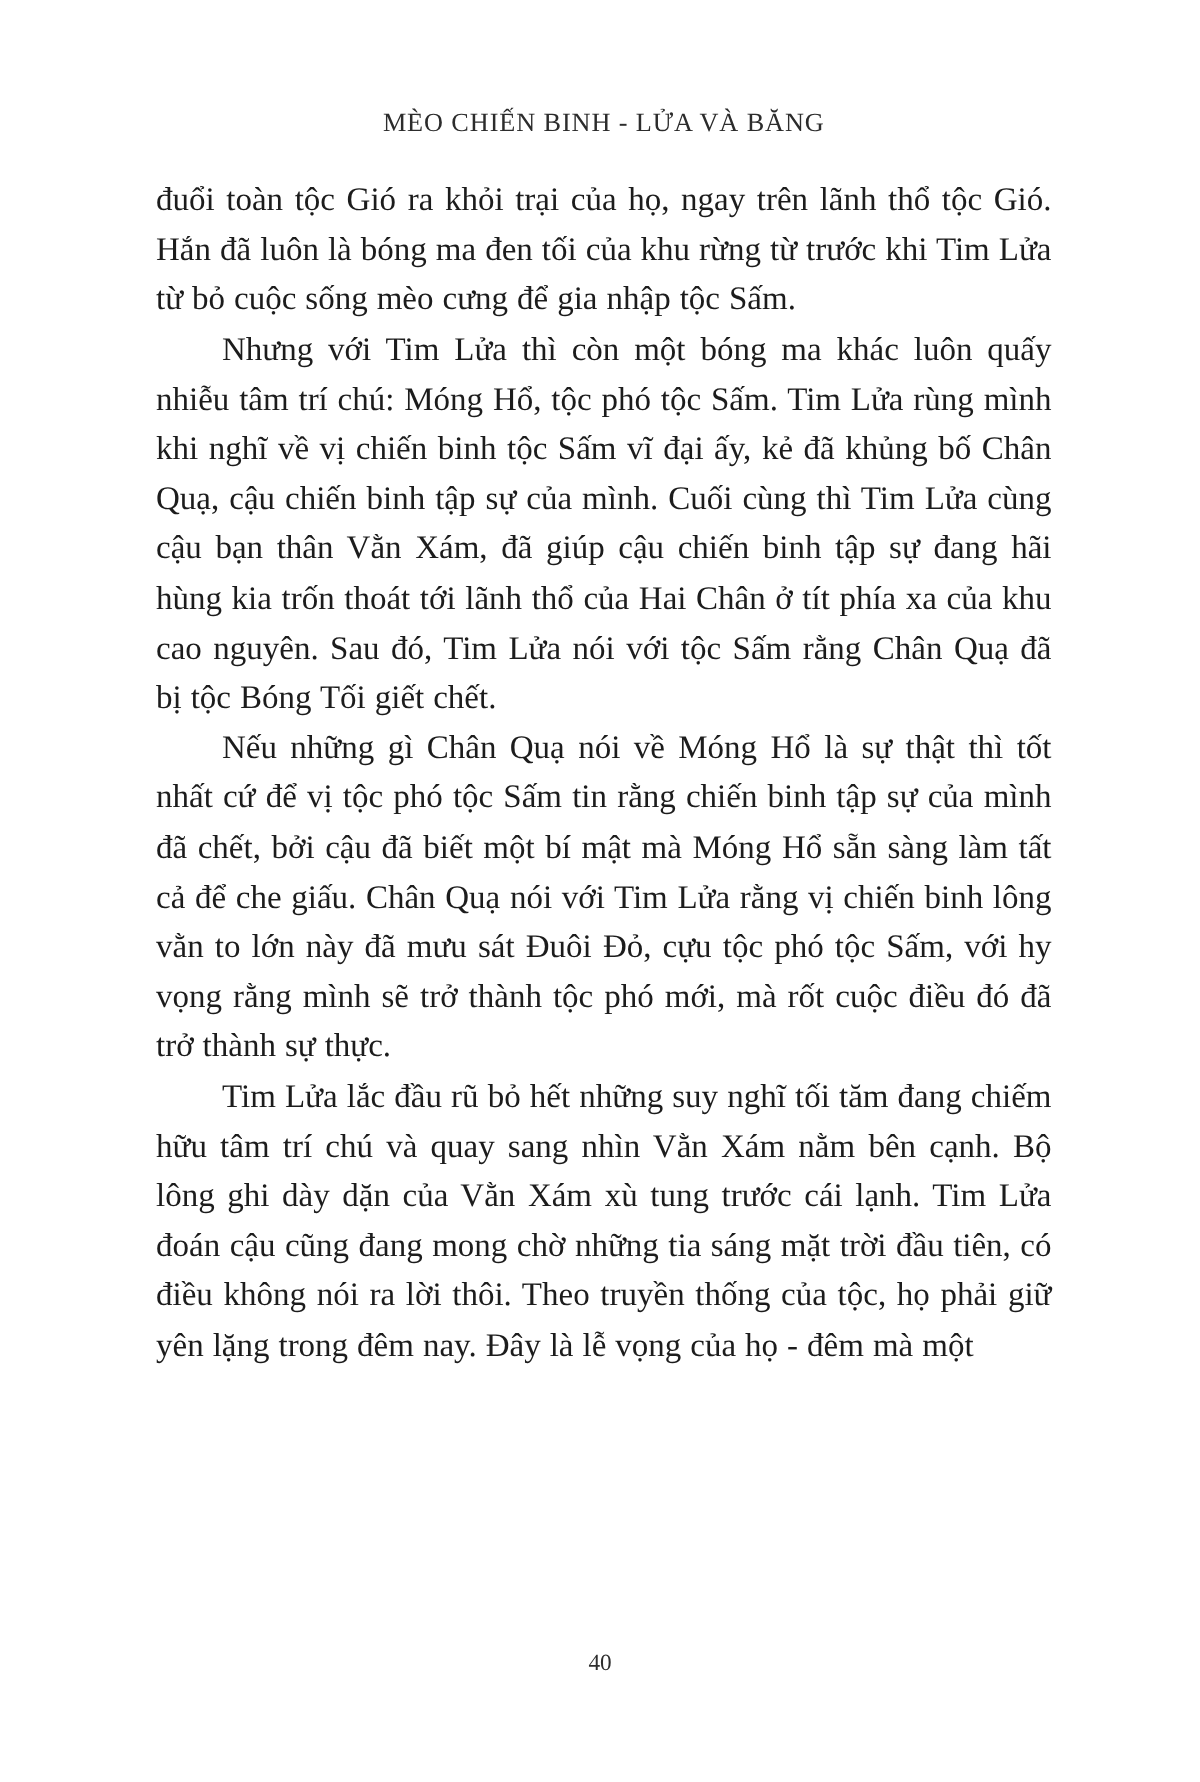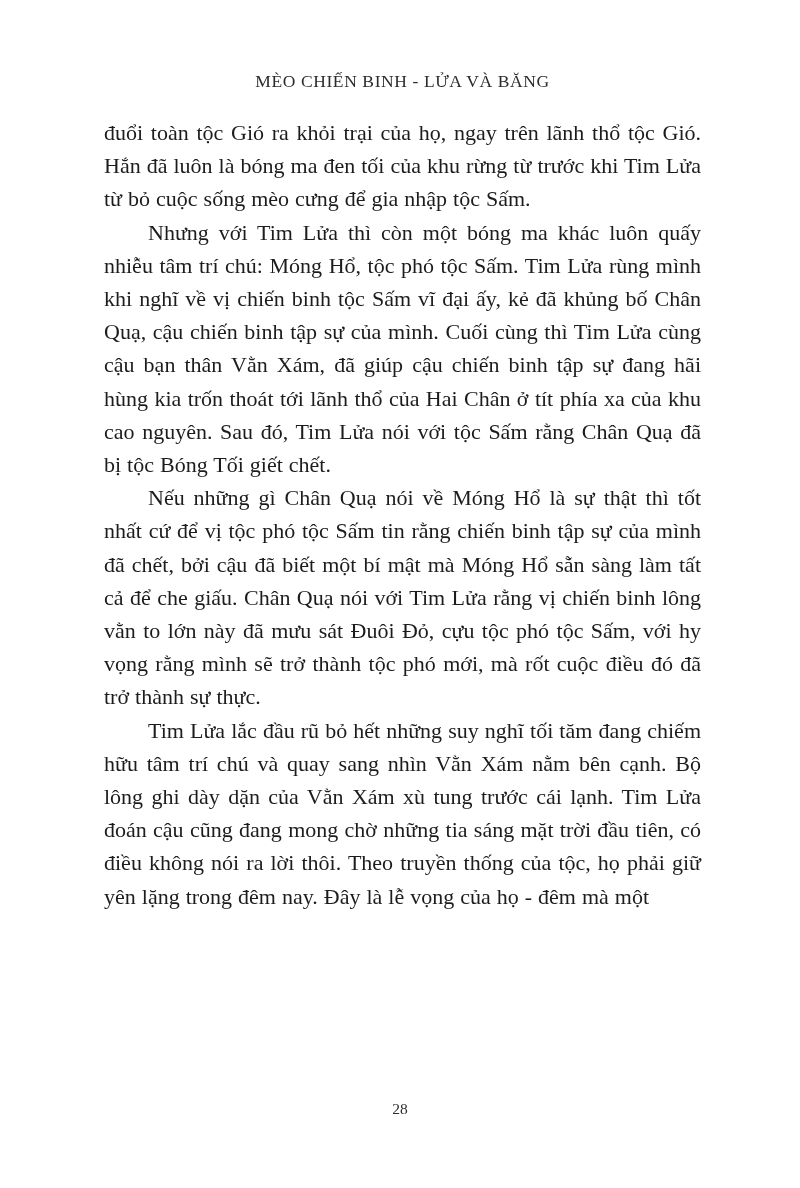--- a/index.html
+++ b/index.html
@@ -62,15 +62,15 @@
 
   <div class="running-header">MÈO CHIẾN BINH - LỬA VÀ BĂNG</div>
 
   <div class="body-text">
     <p>đuổi toàn tộc Gió ra khỏi trại của họ, ngay trên lãnh thổ tộc Gió. Hắn đã luôn là bóng ma đen tối của khu rừng từ trước khi Tim Lửa từ bỏ cuộc sống mèo cưng để gia nhập tộc Sấm.</p>
     <p class="indent">Nhưng với Tim Lửa thì còn một bóng ma khác luôn quấy nhiễu tâm trí chú: Móng Hổ, tộc phó tộc Sấm. Tim Lửa rùng mình khi nghĩ về vị chiến binh tộc Sấm vĩ đại ấy, kẻ đã khủng bố Chân Quạ, cậu chiến binh tập sự của mình. Cuối cùng thì Tim Lửa cùng cậu bạn thân Vằn Xám, đã giúp cậu chiến binh tập sự đang hãi hùng kia trốn thoát tới lãnh thổ của Hai Chân ở tít phía xa của khu cao nguyên. Sau đó, Tim Lửa nói với tộc Sấm rằng Chân Quạ đã bị tộc Bóng Tối giết chết.</p>
     <p class="indent">Nếu những gì Chân Quạ nói về Móng Hổ là sự thật thì tốt nhất cứ để vị tộc phó tộc Sấm tin rằng chiến binh tập sự của mình đã chết, bởi cậu đã biết một bí mật mà Móng Hổ sẵn sàng làm tất cả để che giấu. Chân Quạ nói với Tim Lửa rằng vị chiến binh lông vằn to lớn này đã mưu sát Đuôi Đỏ, cựu tộc phó tộc Sấm, với hy vọng rằng mình sẽ trở thành tộc phó mới, mà rốt cuộc điều đó đã trở thành sự thực.</p>
     <p class="indent">Tim Lửa lắc đầu rũ bỏ hết những suy nghĩ tối tăm đang chiếm hữu tâm trí chú và quay sang nhìn Vằn Xám nằm bên cạnh. Bộ lông ghi dày dặn của Vằn Xám xù tung trước cái lạnh. Tim Lửa đoán cậu cũng đang mong chờ những tia sáng mặt trời đầu tiên, có điều không nói ra lời thôi. Theo truyền thống của tộc, họ phải giữ yên lặng trong đêm nay. Đây là lễ vọng của họ - đêm mà một</p>
   </div>
 
-  <div class="page-number">28</div>
+  <div class="page-number">40</div>
 
 </div>
 
 </body></html>

